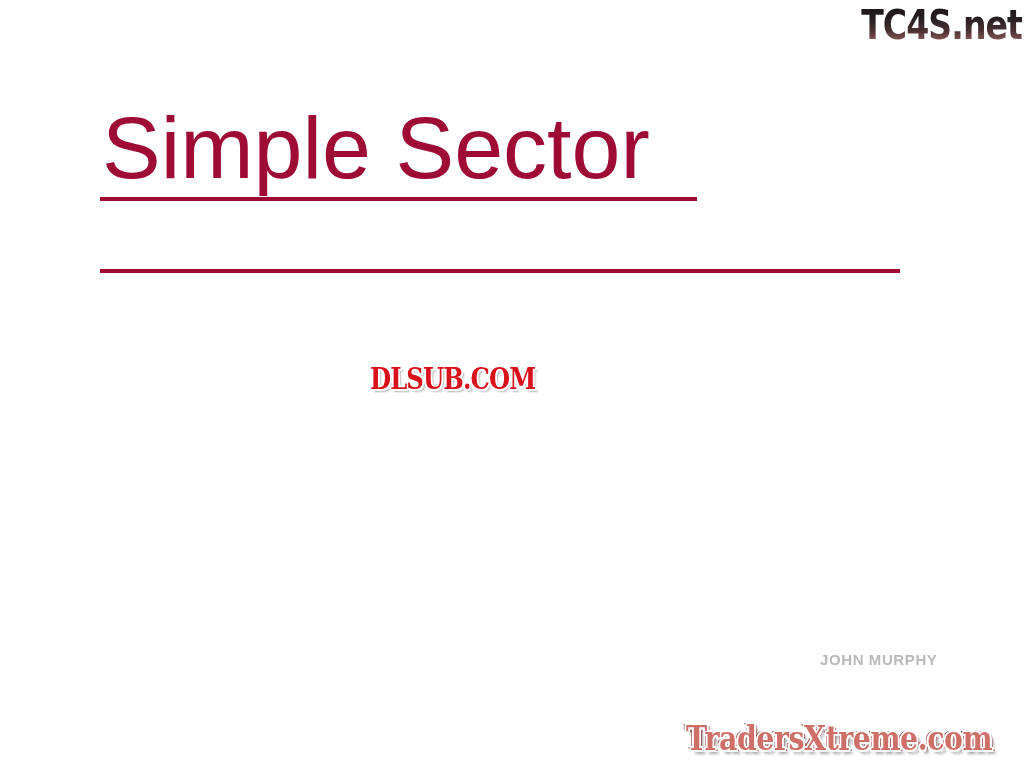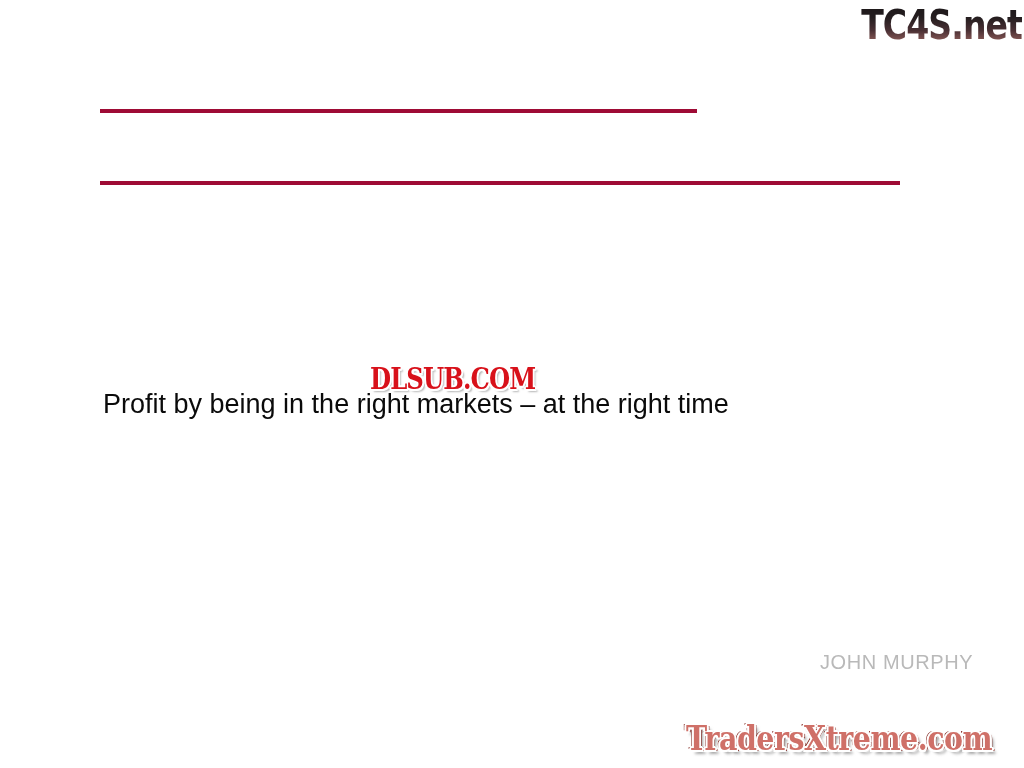--- a/index.html
+++ b/index.html
@@ -115,22 +115,22 @@
        0  2px 0 #ffffff,
        3px 3px 2px rgba(120,120,120,0.55);
   }
 
   
   #author-credit {
     position: absolute;
     left: 820px;
     top: 651px;
     font-family: "Liberation Sans", sans-serif;
-    font-size: 20px;
-    font-weight: normal;
+    font-size: 15px;
+    font-weight: bold;
     letter-spacing: 0.6px;
     color: #b9b9b9;
     white-space: nowrap;
   }
 
   
   #tradersxtreme-watermark {
     position: absolute;
     left: 686px;
     top: 718px;
@@ -159,26 +159,26 @@
   }
 </style>
 </head>
 <body>
 
 <div id="slide">
 
   <div id="tc4s-watermark">TC4S.net</div>
 
   <div id="title-block">
+    <span id="title-line-1" class="title-line">Simple Sector</span>
     <div id="underline-1" class="title-underline"></div>
     <div id="title-gap"></div>
     <div id="underline-2" class="title-underline"></div>
   </div>
 
-  <div id="subtitle">Profit by being in the right markets – at the right time</div>
 
   <div id="dlsub-watermark">DLSUB.COM</div>
 
   <div id="author-credit">JOHN MURPHY</div>
 
   <div id="tradersxtreme-watermark">TradersXtreme.com</div>
 
 </div>
 
 </body></html>

